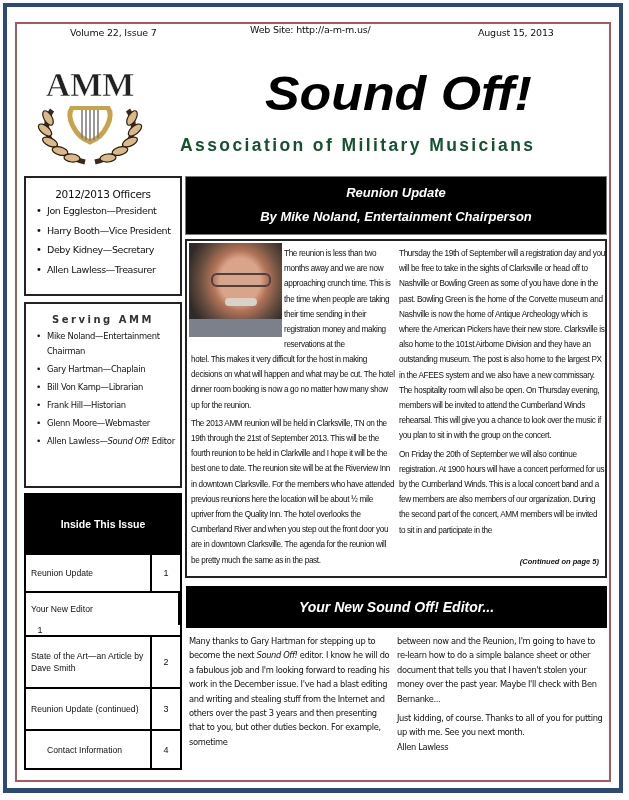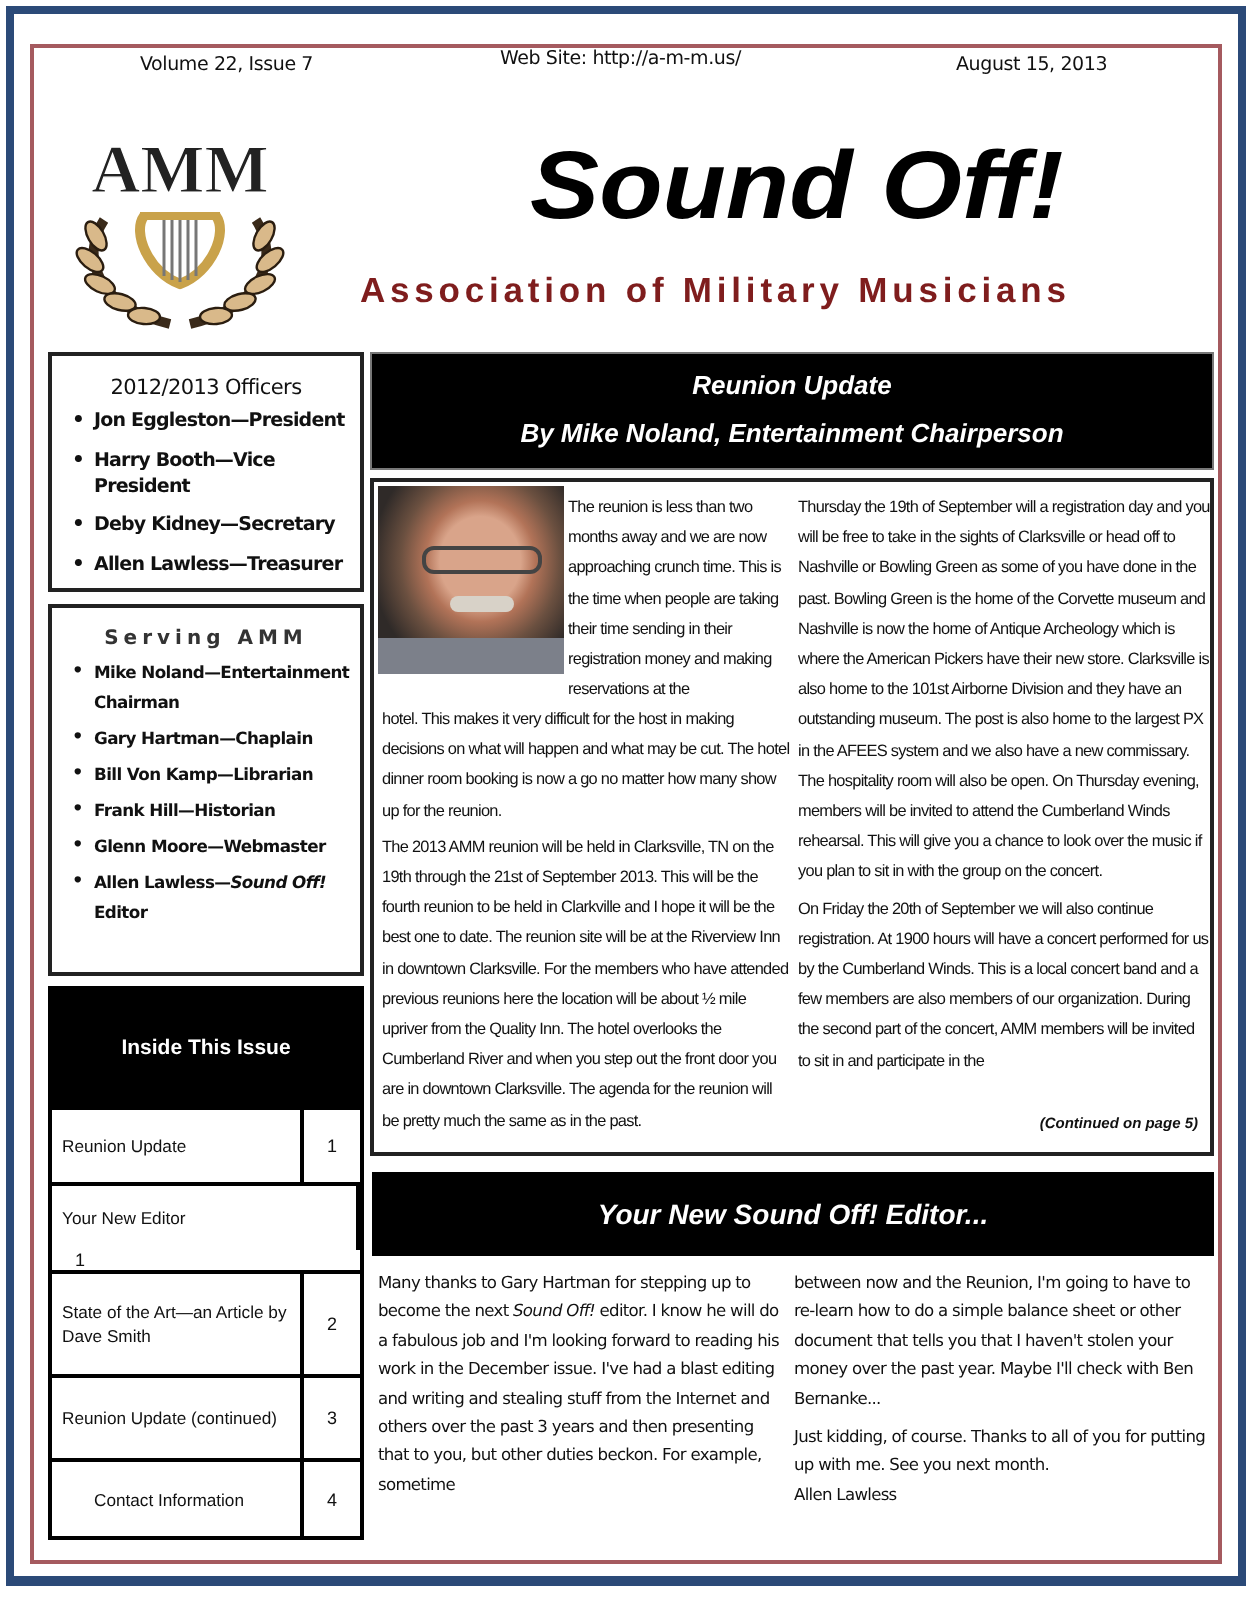--- a/index.html
+++ b/index.html
@@ -9,29 +9,29 @@
   .outer-frame { position: absolute; left: 3px; top: 3px; width: 620px; height: 790px; border: 4px solid #2b4a78; border-bottom-width: 5px; }
   .inner-frame { position: absolute; left: 15px; top: 22px; width: 596px; height: 760px; border: 2px solid #a55a5f; }
 
   .masthead-meta { position: absolute; top: 27px; font-size: 9.5px; color: #111; font-family: "DejaVu Sans", sans-serif; letter-spacing: -0.2px; }
   .meta-volume { left: 70px; }
   .meta-web { left: 250px; top: 24px; }
   .meta-date { left: 478px; }
 
   .logo { position: absolute; left: 30px; top: 58px; width: 120px; height: 110px; }
   .title { position: absolute; left: 265px; top: 66px; font-family: "Liberation Sans", sans-serif; font-weight: bold; font-style: italic; font-size: 48px; letter-spacing: 0px; color: #000; transform: scaleX(1.08); transform-origin: left top; }
-  .subtitle { position: absolute; left: 180px; top: 135px; font-family: "Liberation Sans", sans-serif; font-weight: bold; font-size: 17.5px; letter-spacing: 2.4px; color: #7f1d1d; }
+  .subtitle { position: absolute; left: 180px; top: 135px; font-family: "Liberation Sans", sans-serif; font-weight: bold; font-size: 17.5px; letter-spacing: 2.4px; color: #14532d; }
 
   
   .box { position: absolute; border: 2px solid #222; background: #fff; }
   .officers { left: 24px; top: 176px; width: 158px; height: 120px; }
   .serving { left: 24px; top: 302px; width: 158px; height: 186px; }
   .box-title { text-align: center; font-size: 10.5px; font-family: "DejaVu Sans", sans-serif; margin-top: 10px; letter-spacing: -0.3px; }
   .serving .box-title { letter-spacing: 2.5px; font-weight: bold; font-size: 10px; color: #333; }
-  .box ul { list-style: none; margin-top: 4px; padding-left: 10px; font-weight: bold; }
+  .box ul { list-style: none; margin-top: 4px; padding-left: 10px; }
   .box li { position: relative; padding-left: 11px; font-size: 9.5px; line-height: 13px; margin-bottom: 6px; font-family: "DejaVu Sans", sans-serif; letter-spacing: -0.4px; color: #111; }
   .serving li { font-size: 8.4px; line-height: 15px; margin-bottom: 3px; letter-spacing: -0.3px; }
   .officers li { margin-bottom: 6.5px; }
   .box li::before { content: "•"; position: absolute; left: 0; top: 0; font-size: 10px; }
   .serving li::before { font-size: 9px; }
   .it { font-style: italic; }
 
   .toc { position: absolute; left: 24px; top: 493px; width: 158px; height: 277px; border: 2px solid #000; border-collapse: collapse; }
   .toc-head { height: 58px; background: #000; color: #fff; display: flex; align-items: center; justify-content: center; font-weight: bold; font-size: 10.5px; }
   .toc-row { display: flex; border-top: 2px solid #000; }

